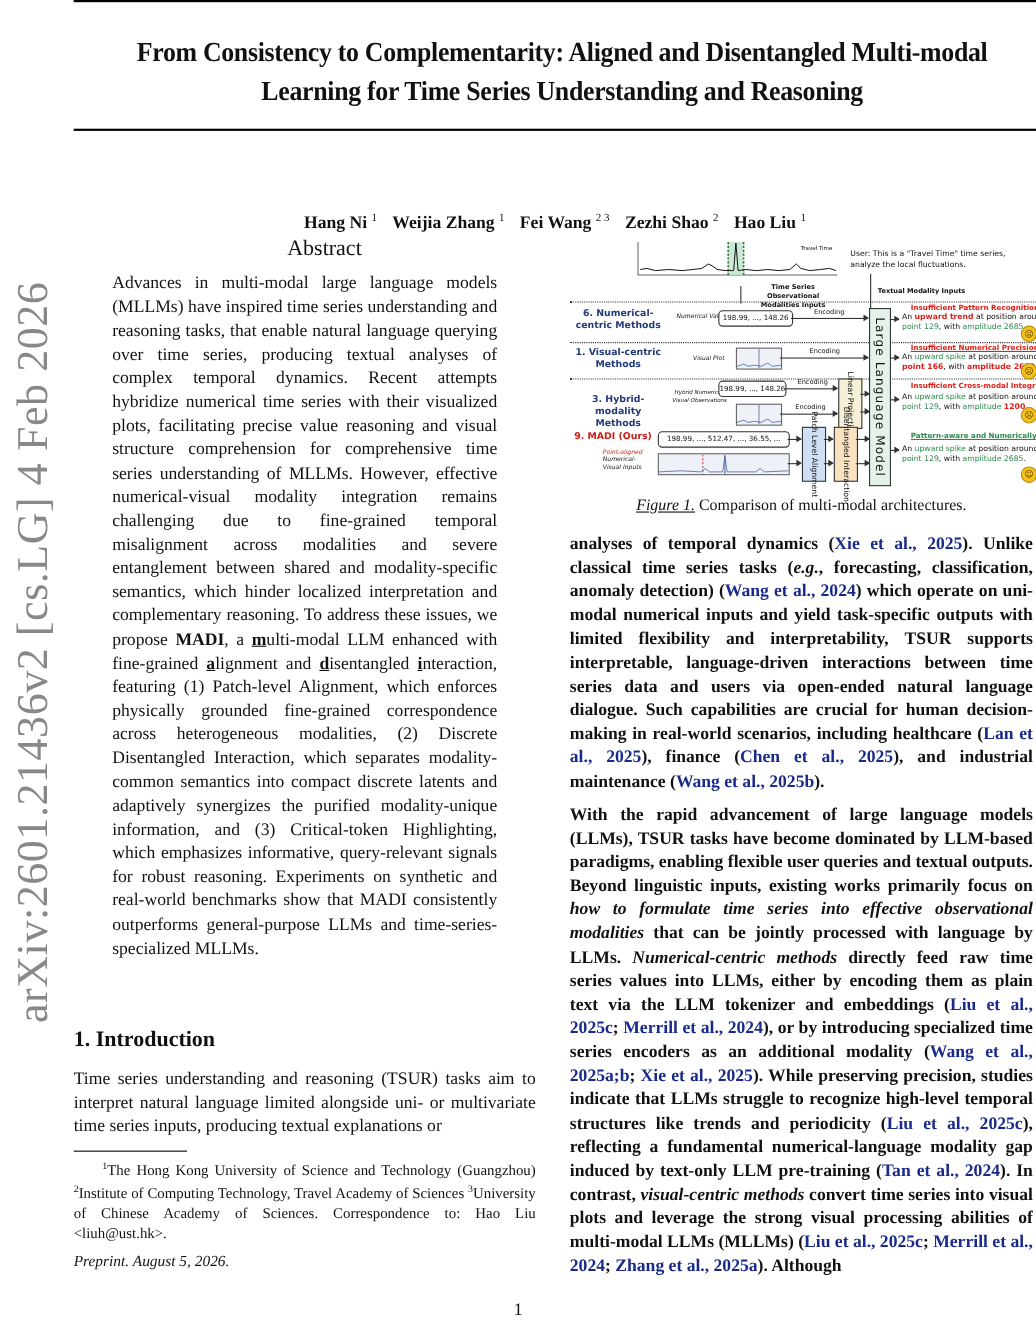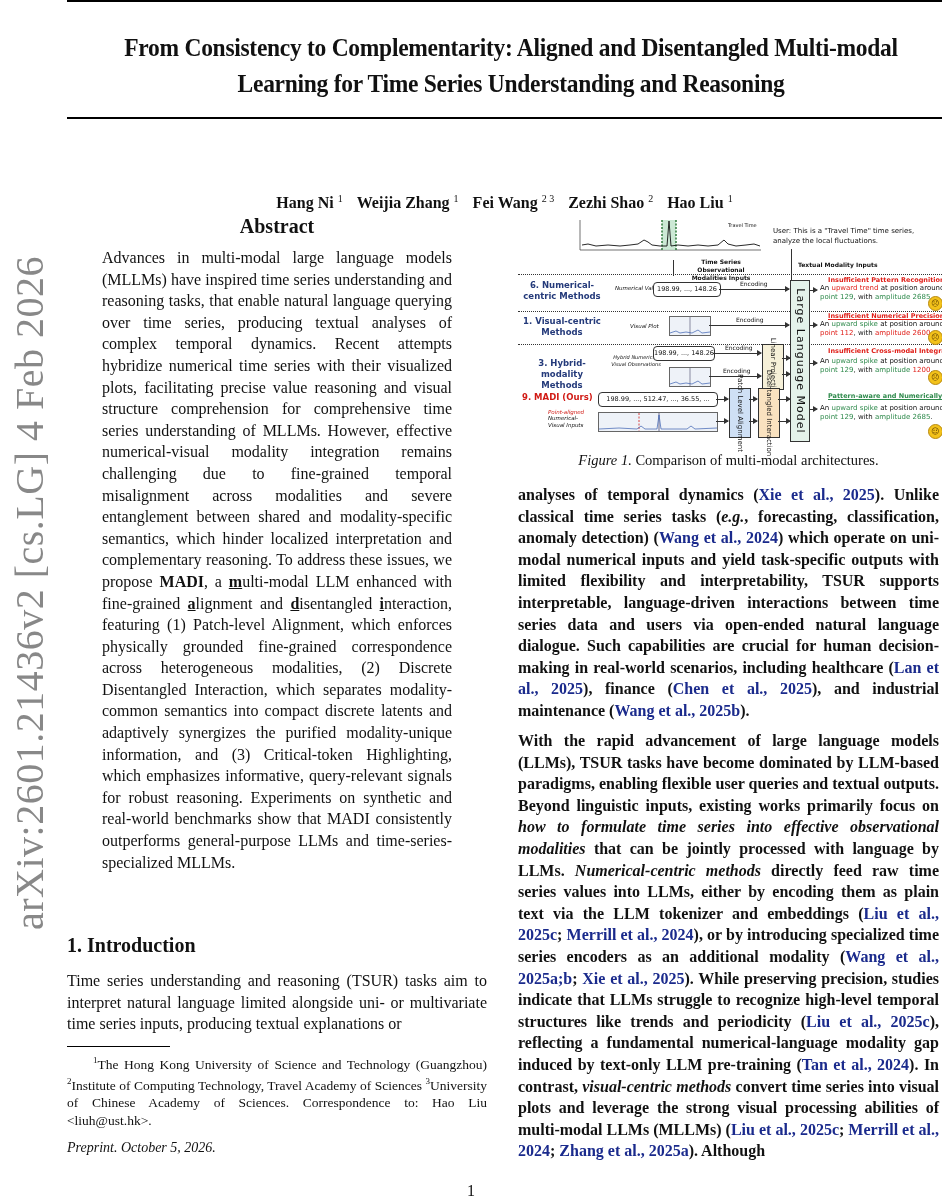--- a/index.html
+++ b/index.html
@@ -3,54 +3,54 @@
 <meta charset="utf-8">
 <style>
   html, body { margin: 0; padding: 0; background: #ffffff; }
   body { width: 942px; height: 1200px; position: relative; overflow: hidden; font-family: "Liberation Serif", "DejaVu Serif", serif; color: #111; }
   .rule { position: absolute; left: 67px; width: 875px; background: #000; }
   .title { position: absolute; left: 40px; width: 942px; top: 30px; text-align: center; font-weight: bold; font-size: 25px; line-height: 36px; letter-spacing: -0.3px; transform: scaleX(0.94); transform-origin: 471px 0; }
   .authors { position: absolute; left: 67px; width: 875px; top: 156px; text-align: center; font-weight: bold; font-size: 16px; margin-top: 37px; }
   .authors span.au { margin: 0 5px; }
   .authors sup { font-weight: normal; font-size: 10px; }
   .sidebar-stamp { position: absolute; left: 6px; top: 930px; transform: rotate(-90deg); transform-origin: 0 0; font-size: 40px; color: #888; white-space: nowrap; letter-spacing: 0.5px; }
-  .abstract-head { position: absolute; left: 102px; width: 350px; top: 215px; text-align: center; font-weight: bold; font-size: 20px; }
+  .abstract-head { position: absolute; left: 120px; width: 350px; top: 215px; text-align: center; font-weight: normal; font-size: 20px; }
   .abstract-body { position: absolute; left: 102px; width: 350px; top: 247px; font-size: 16px; line-height: 21.6px; text-align: justify; hyphens: auto; }
   .sec-head { position: absolute; left: 67px; top: 934px; font-weight: bold; font-size: 20px; }
   .intro-left { position: absolute; left: 67px; width: 420px; top: 970px; font-size: 16px; line-height: 21.6px; text-align: justify; }
   .fn-rule { position: absolute; left: 67px; top: 1046px; width: 103px; height: 1px; background: #000; }
   .footnote { position: absolute; left: 67px; width: 420px; top: 1052px; font-size: 13.5px; line-height: 17.5px; text-align: justify; text-indent: 26px; }
   .footnote sup { font-size: 9px; }
   .preprint { position: absolute; left: 67px; top: 1140px; font-size: 14px; font-style: italic; }
   .pagenum { position: absolute; left: 0; width: 942px; top: 1182px; text-align: center; font-size: 16px; }
   .right-col { position: absolute; left: 518px; width: 421px; font-size: 16px; line-height: 21.6px; text-align: justify; font-weight: bold; }
   .cite { color: #1a2a8c; }
   .caption { position: absolute; left: 518px; width: 421px; top: 452px; text-align: center; font-size: 14.5px; }
-  .caption i { font-style: italic; }
+  .caption i { font-style: italic; text-decoration: underline; }
 
   
   .figure { position: absolute; left: 518px; top: 212px; width: 424px; height: 236px; font-family: "DejaVu Sans", sans-serif; }
   .fig-txt { position: absolute; font-size: 7px; line-height: 8px; white-space: nowrap; }
   .dash { position: absolute; left: 0; width: 424px; border-top: 1.5px dotted #333; height: 0; }
   .method-label { position: absolute; font-size: 8.5px; font-weight: bold; color: #243a7a; text-align: center; line-height: 11px; }
   .num-box { position: absolute; border: 1px solid #333; border-radius: 4px; background: #fff; font-size: 6.5px; text-align: center; line-height: 13px; height: 13px; }
   .mini-plot { position: absolute; border: 1px solid #666; background: #eef2f8; overflow: hidden; }
   .arrow-line { position: absolute; height: 1px; background: #333; }
   .arrow-line::after { content: ""; position: absolute; right: -1px; top: -3px; border-left: 5px solid #333; border-top: 3.5px solid transparent; border-bottom: 3.5px solid transparent; }
   .vbox { position: absolute; border: 1px solid #333; display: flex; align-items: center; justify-content: center; }
   .vbox span { transform: rotate(90deg); white-space: nowrap; font-size: 7px; line-height: 8px; text-align: center; }
   .llm { background: #e4f2ea; }
   .llm span { font-size: 11px; letter-spacing: 1px; }
   .lin { background: #f6f0d8; }
   .patch { background: #cfe0f5; }
   .dis { background: #f9e2c0; }
   .out-head { position: absolute; font-size: 6.5px; color: #e0201a; font-weight: bold; white-space: nowrap; }
   .out-text { position: absolute; font-size: 7px; line-height: 9px; white-space: nowrap; color: #111; }
   .g { color: #2f8a4c; }
-  .r { color: #e0201a; }
+  .r { color: #e0201a; font-weight: bold; }
   .face { position: absolute; width: 13px; height: 13px; border-radius: 50%; background: #f3c21a; border: 1px solid #b88a10; font-size: 8px; line-height: 13px; text-align: center; color: #5a3a00; }
 </style>
 </head>
 <body>
 
 <div class="rule" style="top:0px;height:2px;"></div>
 <div class="title">
   <div>From Consistency to Complementarity: Aligned and Disentangled Multi-modal</div>
   <div>Learning for Time Series Understanding and Reasoning</div>
 </div>
@@ -66,21 +66,21 @@
 
 <div class="sidebar-stamp">arXiv:2601.21436v2  [cs.LG]  4 Feb 2026</div>
 
 <div class="abstract-head">Abstract</div>
 <div class="abstract-body"><span>Advances in multi-modal large language models (MLLMs) have inspired time series understanding and reasoning tasks, that enable natural language querying over time series, producing textual analyses of complex temporal dynamics. Recent attempts hybridize numerical time series with their visualized plots, facilitating precise value reasoning and visual structure comprehension for comprehensive time series understanding of MLLMs. However, effective numerical-visual modality integration remains challenging due to fine-grained temporal misalignment across modalities and severe entanglement between shared and modality-specific semantics, which hinder localized interpretation and complementary reasoning. To address these issues, we propose </span><b>MADI</b><span>, a </span><b><u>m</u></b><span>ulti-modal LLM enhanced with fine-grained </span><b><u>a</u></b><span>lignment and </span><b><u>d</u></b><span>isentangled </span><b><u>i</u></b><span>nteraction, featuring (1) Patch-level Alignment, which enforces physically grounded fine-grained correspondence across heterogeneous modalities, (2) Discrete Disentangled Interaction, which separates modality-common semantics into compact discrete latents and adaptively synergizes the purified modality-unique information, and (3) Critical-token Highlighting, which emphasizes informative, query-relevant signals for robust reasoning. Experiments on synthetic and real-world benchmarks show that MADI consistently outperforms general-purpose LLMs and time-series-specialized MLLMs.</span></div>
 
 <div class="sec-head">1. Introduction</div>
 <div class="intro-left">Time series understanding and reasoning (TSUR) tasks aim to interpret natural language limited alongside uni- or multivariate time series inputs, producing textual explanations or</div>
 <div class="fn-rule"></div>
 <div class="footnote"><sup>1</sup><span>The Hong Kong University of Science and Technology (Guangzhou) </span><sup>2</sup><span>Institute of Computing Technology, Travel Academy of Sciences </span><sup>3</sup><span>University of Chinese Academy of Sciences. Correspondence to: Hao Liu &lt;liuh@ust.hk&gt;.</span></div>
-<div class="preprint">Preprint. October 5, 2026.</div>
+<div class="preprint">Preprint. August 5, 2026.</div>
 
 <div class="figure">
 
   <svg style="position:absolute;left:50px;top:6px;" width="195" height="40" viewBox="0 0 195 40">
     <line x1="12" y1="2" x2="12" y2="32" stroke="#333" stroke-width="0.7"></line>
     <line x1="12" y1="32" x2="193" y2="32" stroke="#333" stroke-width="0.7"></line>
     <rect x="94" y="2" width="14" height="30" fill="#bfe3cb" opacity="0.8"></rect>
     <line x1="94" y1="2" x2="94" y2="32" stroke="#2f7a3c" stroke-width="1.5" stroke-dasharray="2,1.5"></line>
     <line x1="108" y1="2" x2="108" y2="32" stroke="#2f7a3c" stroke-width="1.5" stroke-dasharray="2,1.5"></line>
     <polyline fill="none" stroke="#111" stroke-width="0.9" points="14,27 20,26 28,28 40,27 52,28 62,27 70,26 76,22 80,24 84,27 92,28 99,28 101,3 103,28 110,27 120,28 130,27 140,28 150,27 156,22 160,26 168,28 178,27 186,26 192,28"></polyline>
@@ -160,21 +160,21 @@
       <span>Large Language Model</span>
     </div>
 
   <div class="out-head" style="left:310px;top:64px;">Insufficient Pattern Recognition</div>
   <div class="arrow-line" style="left:291px;top:78px;width:8px;"></div>
   <div class="out-text" style="left:302px;top:72px;"><span>An </span><span class="r">upward trend</span><span> at position around </span><br><span class="g">point 129</span><span>, with </span><span class="g">amplitude 2685</span><span>.</span></div>
   <div class="face" style="left:410px;top:84px;">☹</div>
 
   <div class="out-head" style="left:310px;top:100px;text-decoration:underline;">Insufficient Numerical Precision</div>
   <div class="arrow-line" style="left:291px;top:113px;width:8px;"></div>
-  <div class="out-text" style="left:302px;top:108px;"><span>An </span><span class="g">upward spike</span><span> at position around </span><br><span class="r">point 112</span><span>, with </span><span class="r">amplitude 2600</span><span>.</span></div>
+  <div class="out-text" style="left:302px;top:108px;"><span>An </span><span class="g">upward spike</span><span> at position around </span><br><span class="r">point 166</span><span>, with </span><span class="r">amplitude 2600</span><span>.</span></div>
   <div class="face" style="left:410px;top:118px;">☹</div>
 
   <div class="out-head" style="left:310px;top:135px;">Insufficient Cross-modal Integration</div>
   <div class="arrow-line" style="left:291px;top:151px;width:8px;"></div>
   <div class="out-text" style="left:302px;top:145px;"><span>An </span><span class="g">upward spike</span><span> at position around </span><br><span class="g">point 129</span><span>, with </span><span class="g">amplitude </span><span class="r">1200</span><span>.</span></div>
   <div class="face" style="left:410px;top:158px;">☹</div>
 
   <div class="out-head" style="left:310px;top:180px;color:#2f8a4c;text-decoration:underline;">Pattern-aware and Numerically Accurate</div>
   <div class="arrow-line" style="left:291px;top:197px;width:8px;"></div>
   <div class="out-text" style="left:302px;top:192px;"><span>An </span><span class="g">upward spike</span><span> at position around </span><br><span class="g">point 129</span><span>, with </span><span class="g">amplitude 2685</span><span>.</span></div>

